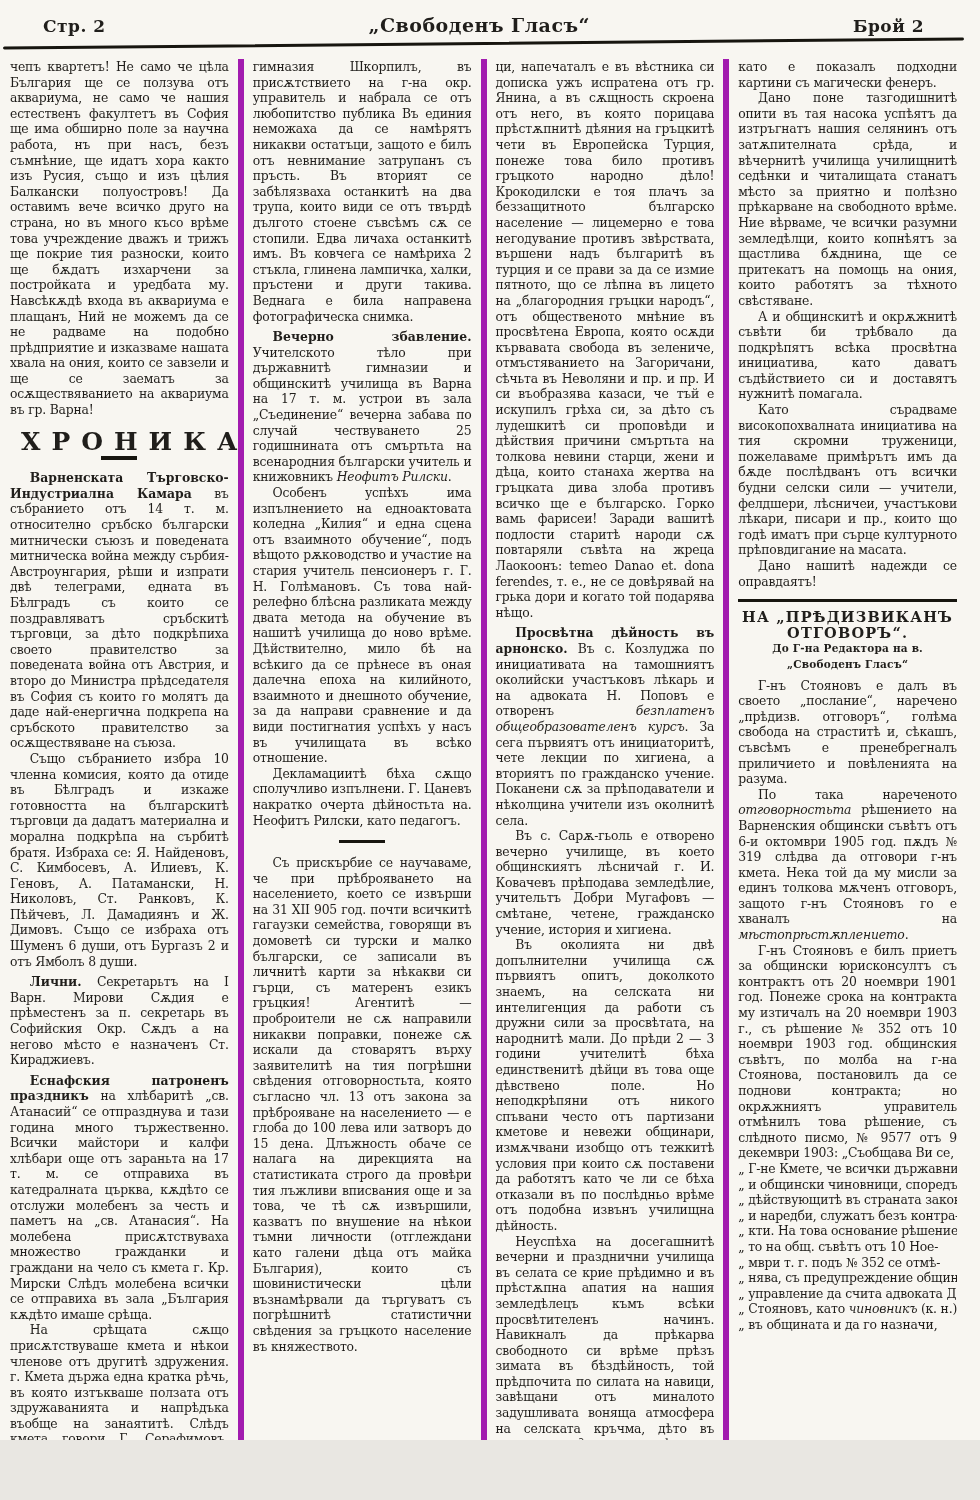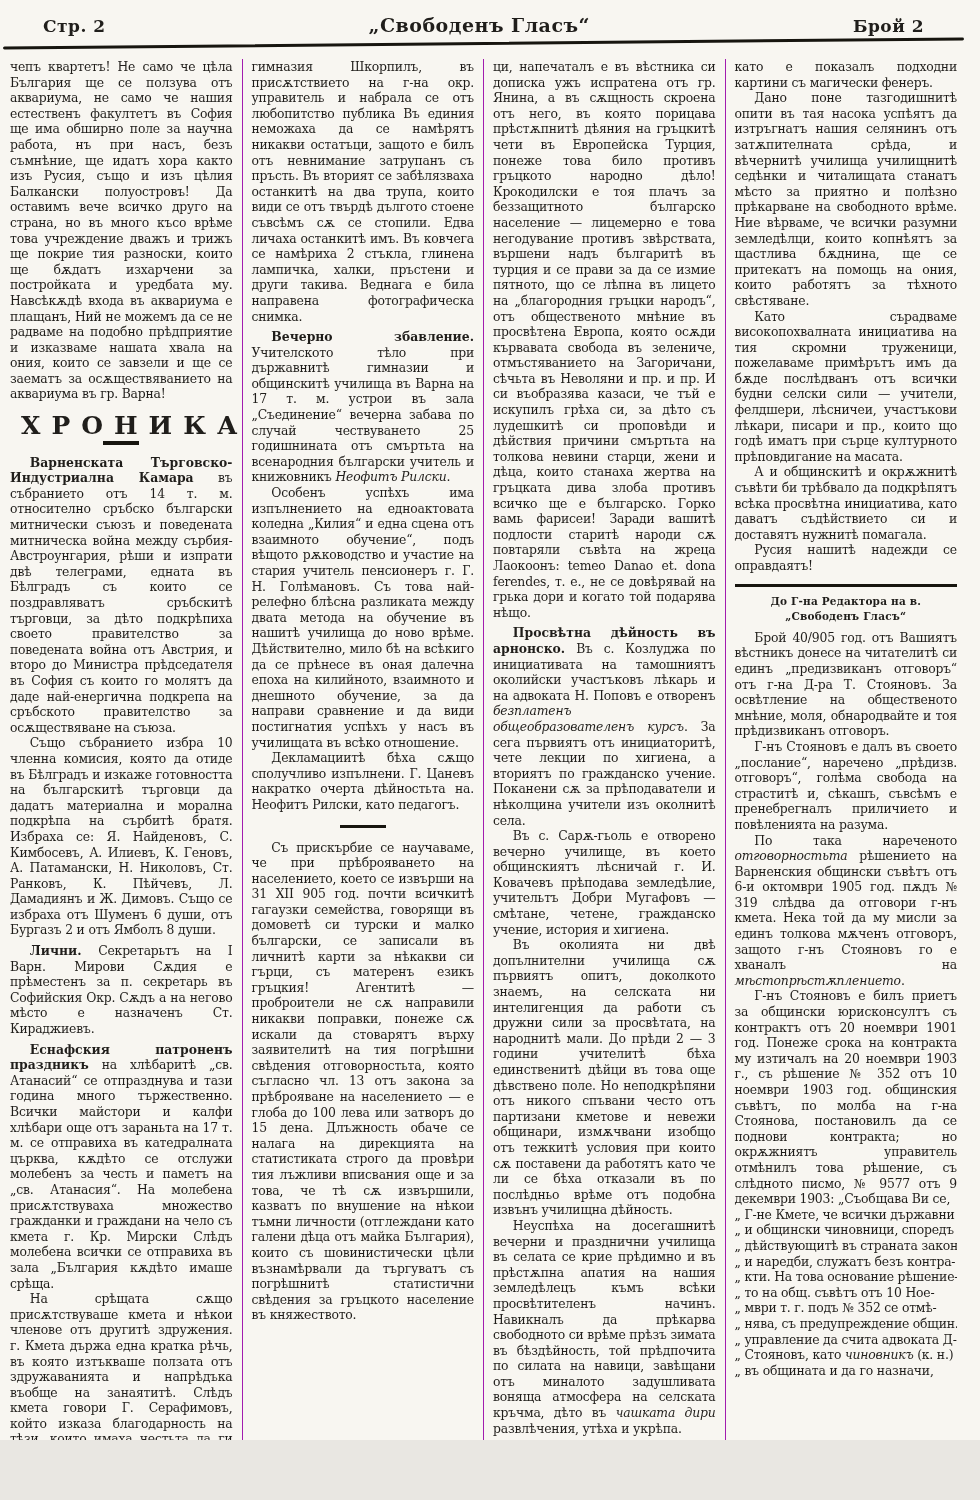--- a/index.html
+++ b/index.html
@@ -37,21 +37,21 @@
   }
   .col{
     flex:1 1 0;
     padding:0 9px;
     overflow:hidden;
     font-size:12.4px;
     line-height:15.6px;
     letter-spacing:-0.2px;
     text-align:justify;
   }
-  .col + .col{border-left:1px solid #a21caf;}
+  .col + .col{border-left:6px solid #a21caf;}
   
   .para{margin:0;text-indent:1.6em;}
   .para.cont{text-indent:0;}
   .para.item{margin-top:5px;}
   .lead{font-weight:bold;letter-spacing:0;}
   .chron{margin:16px 0 10px 0;text-align:center;}
   .chron h2{
     margin:0;font-size:25px;font-weight:bold;
     letter-spacing:11px;text-indent:11px;
   }
@@ -104,26 +104,26 @@
     <section class="col">
         <p class="para cont">ци, напечаталъ е въ вѣстника си дописка ужъ испратена отъ гр. Янина, а въ сѫщность скроена отъ него, въ която порицава прѣстѫпнитѣ дѣяния на гръцкитѣ чети въ Европейска Турция, понеже това било противъ гръцкото народно дѣло! Крокодилски е тоя плачъ за беззащитното българско население — лицемерно е това негодувание противъ звѣрствата, вършени надъ българитѣ въ турция и се прави за да се измие пятното, що се лѣпна въ лицето на „благородния гръцки народъ“, отъ общественото мнѣние въ просвѣтена Европа, която осѫди кървавата свобода въ зелениче, отмъстяванието на Загоричани, сѣчьта въ Неволяни и пр. и пр. И си въобразява казаси, че тъй е искупилъ грѣха си, за дѣто съ лудешкитѣ си проповѣди и дѣйствия причини смъртьта на толкова невини старци, жени и дѣца, които станаха жертва на гръцката дива злоба противъ всичко ще е българско. Горко вамь фарисеи! Заради вашитѣ подлости старитѣ народи сѫ повтаряли съвѣта на жреца Лаокоонъ: temeo Danao et. dona ferendes, т. е., не се довѣрявай на грька дори и когато той подарява нѣщо.</p>
         <p class="para item"><b class="lead">Просвѣтна дѣйность въ арнонско.</b> Въ с. Козлуджа по инициативата на тамошниятъ околийски участъковъ лѣкарь и на адвоката Н. Поповъ е отворенъ <i>безплатенъ общеобразователенъ курсъ</i>. За сега първиятъ отъ инициаторитѣ, чете лекции по хигиена, а вториятъ по гражданско учение. Поканени сѫ за прѣподаватели и нѣколцина учители изъ околнитѣ села.</p>
         <p class="para">Въ с. Сарѫ-гьоль е отворено вечерно училище, въ което общинскиятъ лѣсничай г. И. Ковачевъ прѣподава земледѣлие, учительтъ Добри Мугафовъ — смѣтане, четене, гражданско учение, история и хигиена.</p>
         <p class="para">Въ околията ни двѣ допълнителни училища сѫ първиятъ опитъ, доколкото знаемъ, на селската ни интелигенция да работи съ дружни сили за просвѣтата, на народнитѣ мали. До прѣди 2 — 3 години учителитѣ бѣха единственитѣ дѣйци въ това още дѣвствено поле. Но неподкрѣпяни отъ никого спъвани често отъ партизани кметове и невежи общинари, измѫчвани изобщо отъ тежкитѣ условия при които сѫ поставени да работятъ като че ли се бѣха отказали въ по послѣдньо врѣме отъ подобна извънъ училищна дѣйность.</p>
         <p class="para">Неуспѣха на досегашнитѣ вечерни и празднични училища въ селата се крие прѣдимно и въ прѣстѫпна апатия на нашия земледѣлецъ къмъ всѣки просвѣтителенъ начинъ. Навикналъ да прѣкарва свободното си врѣме прѣзъ зимата въ бѣздѣйность, той прѣдпочита по силата на навици, завѣщани отъ миналото задушливата воняща атмосфера на селската кръчма, дѣто въ <i>чашката дири</i> развлѣчения, утѣха и укрѣпа.</p>
       </section>
     <section class="col">
         <p class="para cont">като е показалъ подходни картини съ магически фенеръ.</p>
         <p class="para">Дано поне тазгодишнитѣ опити въ тая насока успѣятъ да изтръгнатъ нашия селянинъ отъ затѫпителната срѣда, и вѣчернитѣ училища училищнитѣ седѣнки и читалищата станатъ мѣсто за приятно и полѣзно прѣкарване на свободното врѣме. Ние вѣрваме, че всички разумни земледѣлци, които копнѣятъ за щастлива бѫднина, ще се притекатъ на помощь на ония, които работятъ за тѣхното свѣстяване.</p>
+        <p class="para">А и общинскитѣ и окрѫжнитѣ съвѣти би трѣбвало да подкрѣпятъ всѣка просвѣтна инициатива, като даватъ съдѣйствието си и доставятъ нужнитѣ помагала.</p>
         <p class="para">Като сърадваме високопохвалната инициатива на тия скромни труженици, пожелаваме примѣрътъ имъ да бѫде послѣдванъ отъ всички будни селски сили — учители, фелдшери, лѣсничеи, участъкови лѣкари, писари и пр., които що годѣ иматъ при сърце културното прѣповдигание на масата.</p>
-        <p class="para">А и общинскитѣ и окрѫжнитѣ съвѣти би трѣбвало да подкрѣпятъ всѣка просвѣтна инициатива, като даватъ съдѣйствието си и доставятъ нужнитѣ помагала.</p>
-        <p class="para">Русия нашитѣ надежди се оправдаятъ!</p>
+        <p class="para">Дано нашитѣ надежди се оправдаятъ!</p>
         <div class="full-rule"></div>
+        <h3 class="letter-h">НА „ПРѢДИЗВИКАНЪ ОТГОВОРЪ“.</h3>
         <div class="letter-sub">До Г-на Редактора на в. „Свободенъ Гласъ“</div>
-        <p class="para">Брой 40/905 год. отъ Вашиятъ вѣстникъ донесе на читателитѣ си единъ „предизвиканъ отговоръ“ отъ г-на Д-ра Т. Стояновъ. За освѣтление на общественото мнѣние, моля, обнародвайте и тоя прѣдизвиканъ отговоръ.</p>
         <p class="para">Г-нъ Стояновъ е далъ въ своето „послание“, наречено „прѣдизв. отговоръ“, голѣма свобода на страститѣ и, сѣкашъ, съвсѣмъ е пренебрегналъ приличието и повѣленията на разума.</p>
         <p class="para">По така нареченото <i>отговорностьта</i> рѣшението на Варненския общински съвѣтъ отъ 6-и октомври 1905 год. пѫдъ № 319 слѣдва да отговори г-нъ кмета. Нека той да му мисли за единъ толкова мѫченъ отговоръ, защото г-нъ Стояновъ го е хваналъ на <i>мѣстопрѣстѫплението</i>.</p>
         <p class="para">Г-нъ Стояновъ е билъ приетъ за общински юрисконсултъ съ контрактъ отъ 20 ноември 1901 год. Понеже срока на контракта му изтичалъ на 20 ноември 1903 г., съ рѣшение № 352 отъ 10 ноември 1903 год. общинския съвѣтъ, по молба на г-на Стоянова, постановилъ да се поднови контракта; но окрѫжниятъ управитель отмѣнилъ това рѣшение, съ слѣдното писмо, № 9577 отъ 9 декември 1903: „Съобщава Ви се,</p>
         <div class="quote">
           <div class="q-line">„ Г-не Кмете, че всички държавни</div>
           <div class="q-line">„ и общински чиновници, споредъ</div>
           <div class="q-line">„ дѣйствующитѣ въ страната закони</div>
           <div class="q-line">„ и наредби, служатъ безъ контра-</div>
           <div class="q-line">„ кти. На това основание рѣшение-</div>
           <div class="q-line">„ то на общ. съвѣтъ отъ 10 Ное-</div>

